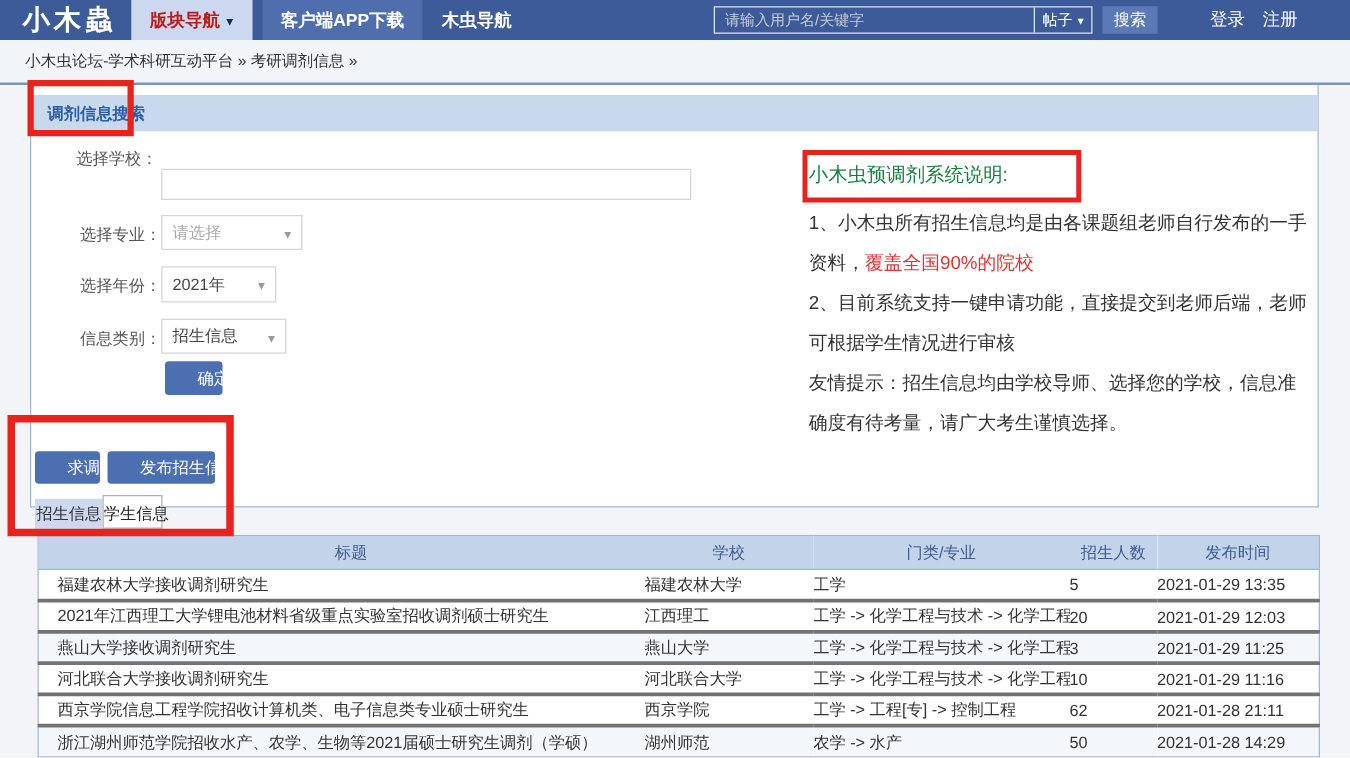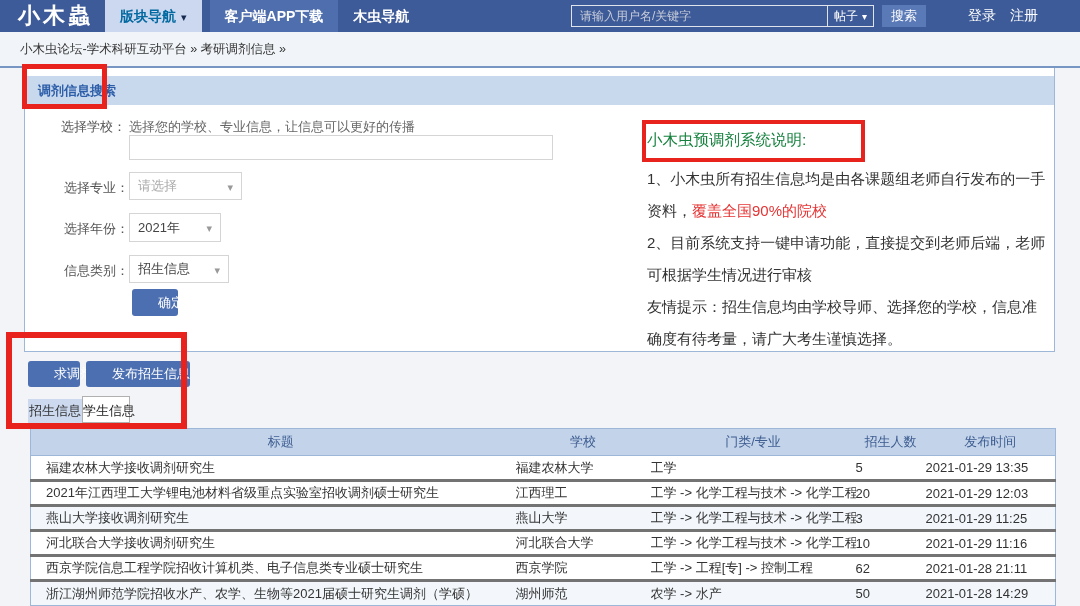--- a/index.html
+++ b/index.html
@@ -18,21 +18,21 @@
     background:#3d5a99; display:flex; align-items:center;
   }
   .logo {
     margin-left:18px; color:#fff; font-size:22px; font-weight:bold;
     letter-spacing:3px; line-height:32px; white-space:nowrap;
   }
   .nav-item {
     height:32px; line-height:32px; padding:0 15px; font-size:14px;
     font-weight:bold; color:#fff; cursor:pointer; white-space:nowrap;
   }
-  .nav-item.active { background:#ccd8ef; color:#0369a1; margin-left:12px; }
+  .nav-item.active { background:#ccd8ef; color:#b91c1c; margin-left:12px; }
   .nav-item.appdl  { background:#4f6ead; margin-left:8px; }
   .caret-dark::after  { content:"▾"; font-size:11px; margin-left:5px; color:#16294e; }
   .caret-light::after { content:"▾"; font-size:10px; margin-left:4px; color:#fff; }
   .topbar-spacer { flex:1; }
   .search-group {
     display:flex; align-items:center; height:22px;
     border:1px solid #dfe4ec; margin-right:8px;
   }
   .search-input {
     width:255px; height:20px; background:transparent; border:none; outline:none;
@@ -60,21 +60,21 @@
   .breadcrumb {
     position:absolute; left:20px; top:0; line-height:34px;
     font-size:12.5px; color:#333; white-space:nowrap;
   }
   .top-divider {
     position:absolute; top:66px; left:0; width:1080px; height:2px; background:#7796c4;
   }
 
   
   .panel {
-    position:absolute; left:24px; top:68px; width:1031px; height:284px;
+    position:absolute; left:24px; top:68px; width:1031px; height:338px;
     background:#fff; border:1px solid #9db7d8; border-top:none;
   }
   .panel-header {
     position:absolute; top:8px; left:0; width:100%; height:29px; background:#c9d9ed;
   }
   .panel-title {
     padding-left:13px; line-height:29px; font-size:13px; font-weight:bold; color:#2b5da8;
   }
   .f-label { position:absolute; font-size:13px; color:#555; white-space:nowrap; }
   .f-hint  { position:absolute; font-size:13px; color:#666; white-space:nowrap; }
@@ -99,21 +99,21 @@
 
   
   .notice { position:absolute; left:622px; top:62px; width:400px; }
   .notice-title { font-size:15.5px; font-weight:normal; color:#15803d; margin-bottom:12px; white-space:nowrap; }
   .notice-text  { font-size:15px; color:#333; line-height:32px; }
   .notice-text p { margin:0; }
   .red-text { color:#e53333; }
 
   
   .action-btn-1 { position:absolute; left:28px; top:361px; width:52px; height:26px; }
-  .action-btn-2 { position:absolute; left:86px; top:361px; width:104px; height:26px; }
+  .action-btn-2 { position:absolute; left:86px; top:361px; width:86px; height:26px; }
   .tab {
     position:absolute; font-size:13px; text-align:center; cursor:pointer; white-space:nowrap;
   }
   .tab.active {
     left:28px; top:399px; width:54px; height:24px; line-height:24px;
     background:#ccd9ee; color:#333;
   }
   .tab.inactive {
     left:82px; top:396px; width:48px; height:27px; line-height:27px;
     background:#fff; border:1px solid #b0b0b0; color:#222;
@@ -180,21 +180,20 @@
     <div class="breadcrumb">小木虫论坛-学术科研互动平台 » 考研调剂信息 »</div>
   </div>
   <div class="top-divider"></div>
 
   <div class="panel">
     <div class="panel-header">
       <div class="panel-title">调剂信息搜索</div>
     </div>
 
     <div class="f-label" style="left:36px; top:50px;">选择学校：</div>
-    <div class="f-hint" style="left:104px; top:50px;">选择您的学校、专业信息，让信息可以更好的传播</div>
     <input class="f-input" style="left: 104px; top: 67px; width: 424px; height: 25px;" value="">
 
     <div class="f-label" style="left:39px; top:111px;">选择专业：</div>
     <div class="f-select placeholder" style="left:104px; top:104px; width:113px; height:28px;">
       <span class="sel-text">请选择</span>
       <span class="sel-caret"></span>
     </div>
 
     <div class="f-label" style="left:39px; top:152px;">选择年份：</div>
     <div class="f-select" style="left:104px; top:145px; width:92px; height:29px;">

